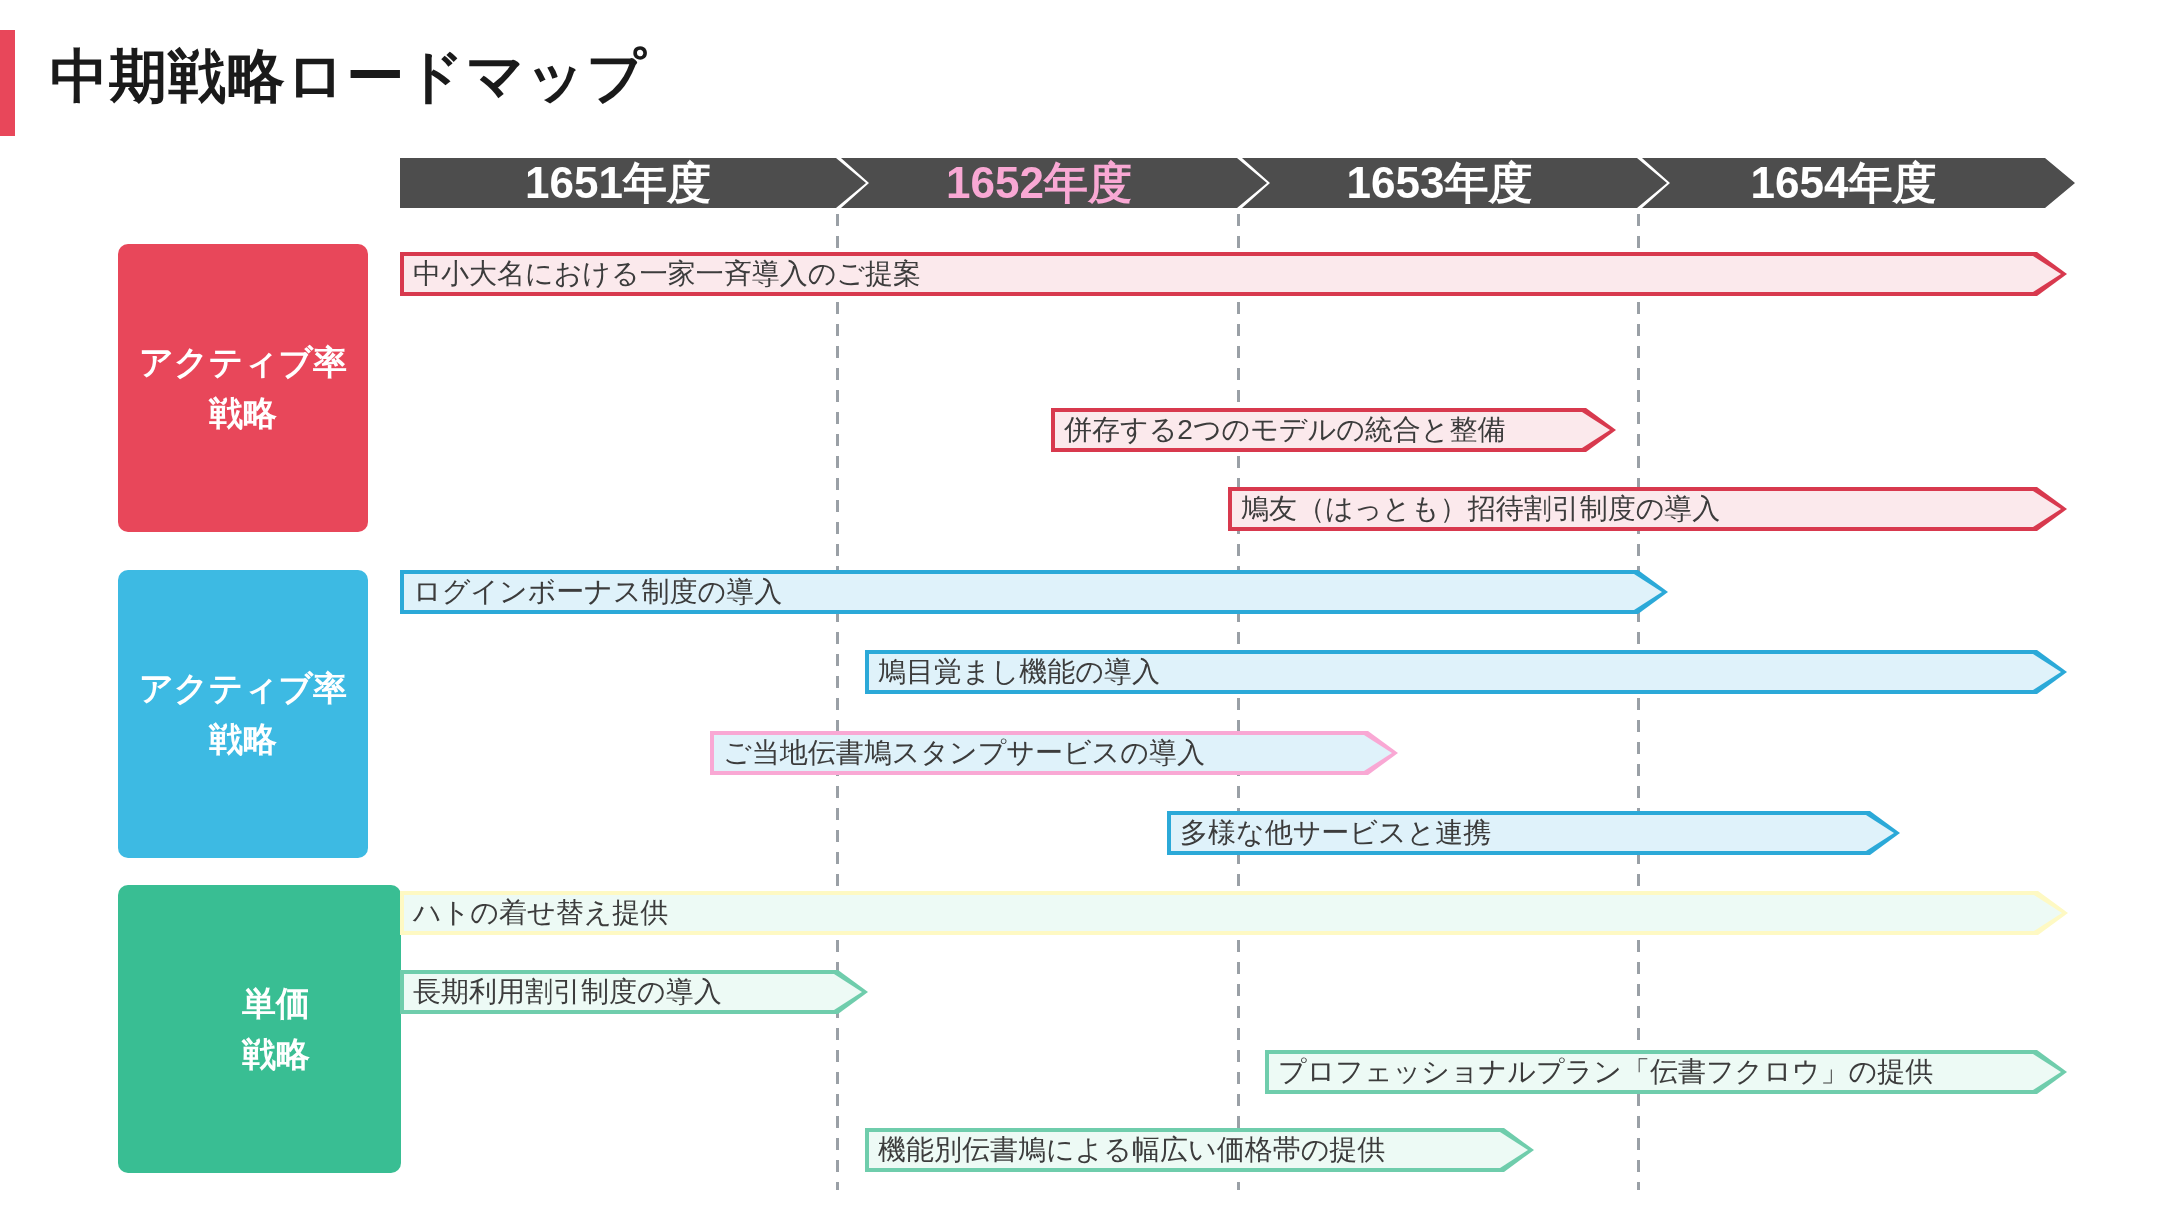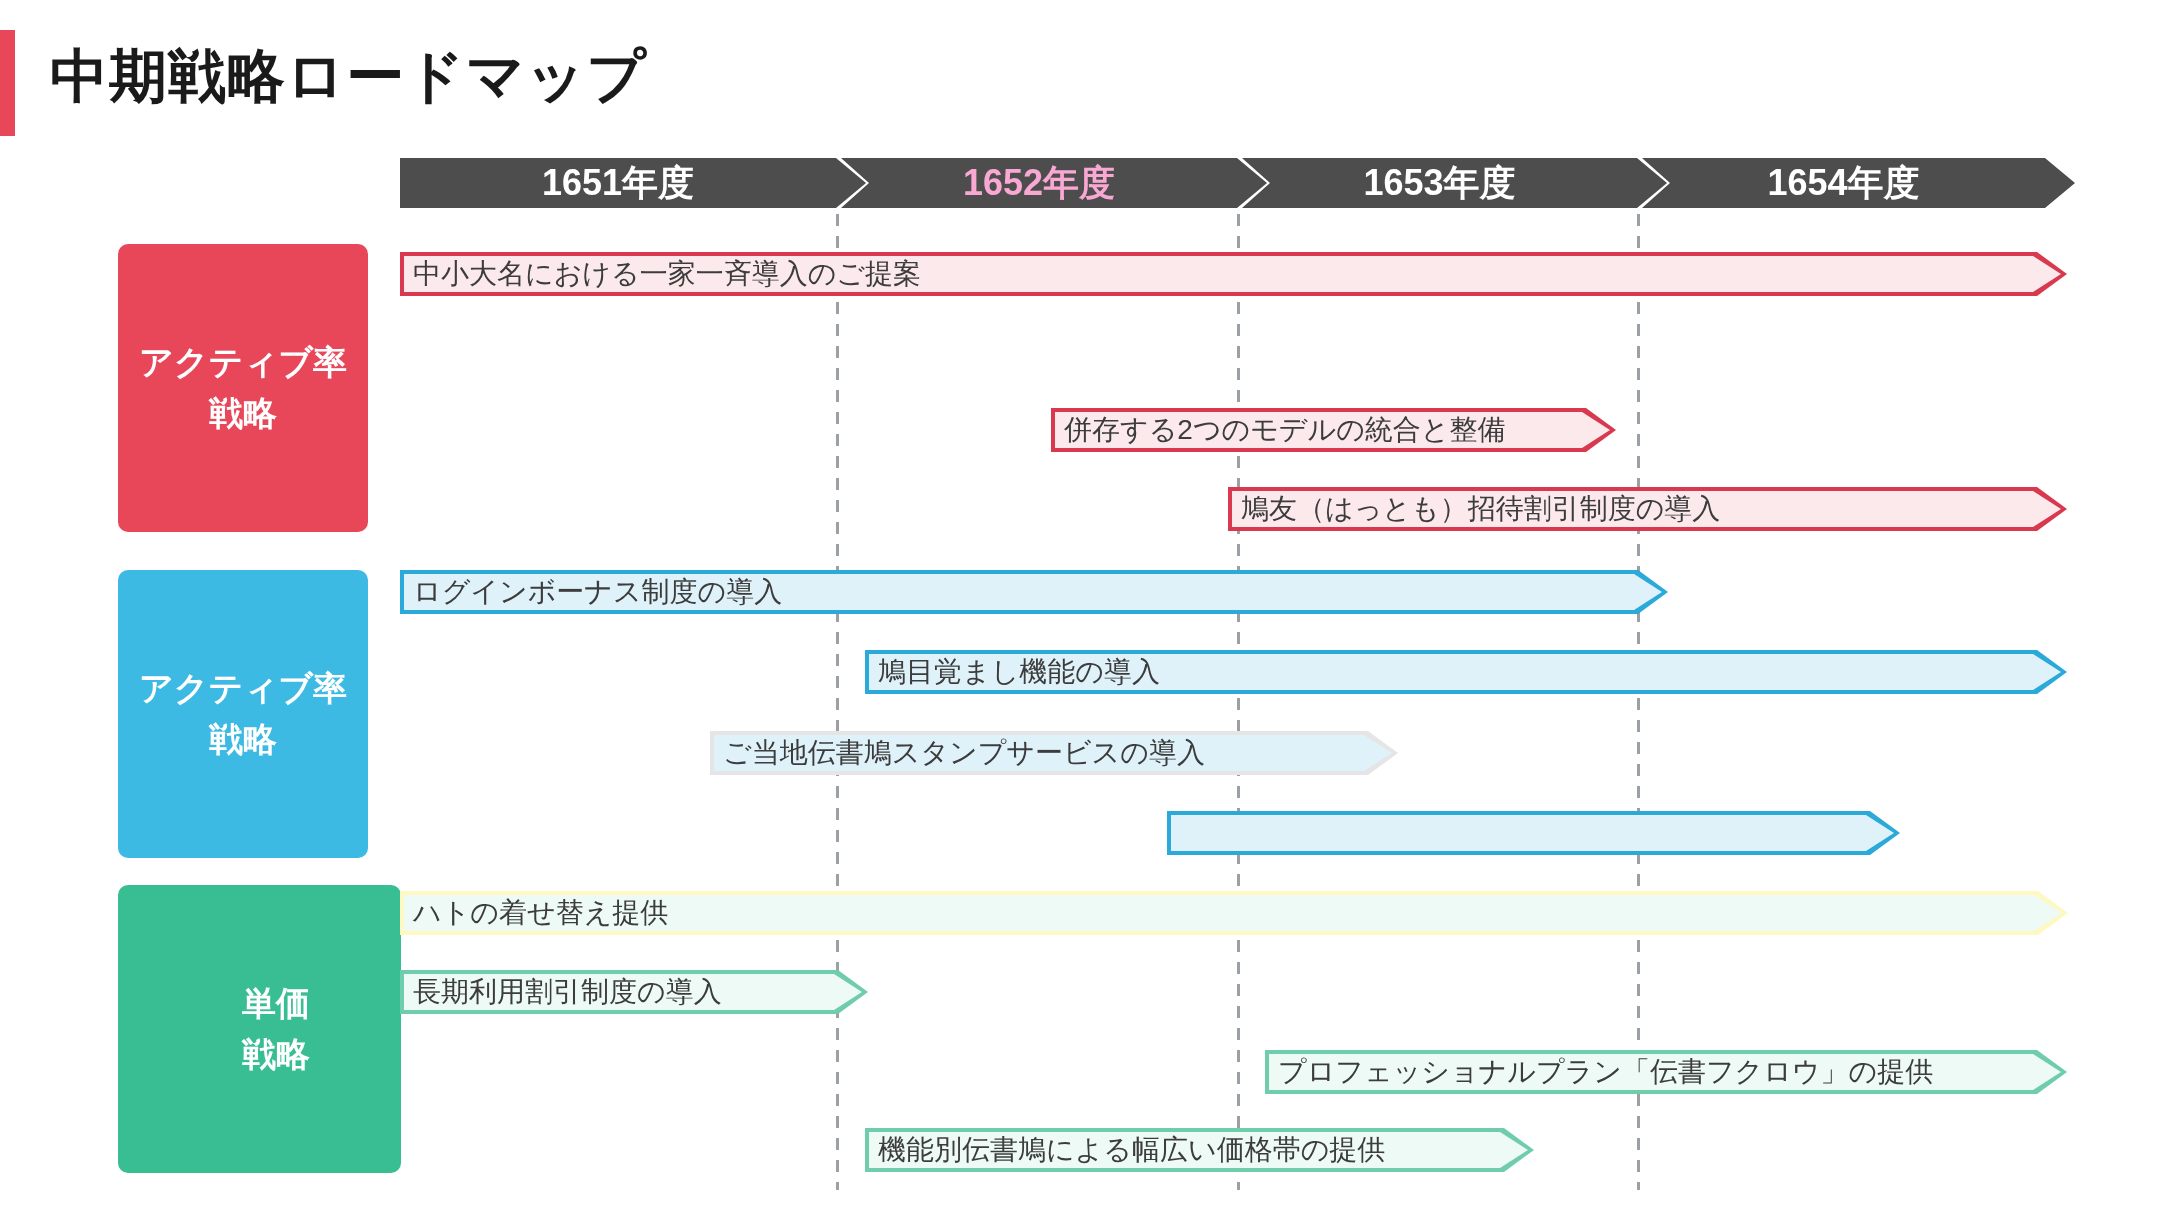--- a/index.html
+++ b/index.html
@@ -24,21 +24,21 @@
   .year-seg{
     position:absolute;top:158px;height:50px;
     display:flex;align-items:center;justify-content:center;
     padding-right:30px;box-sizing:border-box;
     clip-path:polygon(0 0, calc(100% - 30px) 0, 100% 50%, calc(100% - 30px) 100%, 0 100%);
   }
   .year-seg.notched{
     clip-path:polygon(0 0, calc(100% - 30px) 0, 100% 50%, calc(100% - 30px) 100%, 0 100%, 28px 50%);
   }
   .year-label{
-    font-size:36px;font-weight:700;white-space:nowrap;
+    font-size:44px;font-weight:700;white-space:nowrap;
   }
   
   .gridline{
     position:absolute;width:3px;
     background:repeating-linear-gradient(to bottom,#9aa0a6 0 12px,transparent 12px 22px);
   }
   
   .group-label{
     position:absolute;left:118px;width:250px;height:288px;
     border-radius:10px;
@@ -109,26 +109,27 @@
         <div class="group-label-line">戦略</div>
       </div>
       <div class="bar" style="left: 400px; top: 570px; width: 1268px; background: rgb(43, 169, 216);">
         <div class="bar-inner" style="background: rgb(223, 242, 250);"></div>
         <span class="bar-label" style="color: rgb(60, 60, 60);">ログインボーナス制度の導入</span>
       </div>
       <div class="bar" style="left: 865px; top: 650px; width: 1202px; background: rgb(43, 169, 216);">
         <div class="bar-inner" style="background: rgb(223, 242, 250);"></div>
         <span class="bar-label" style="color: rgb(60, 60, 60);">鳩目覚まし機能の導入</span>
       </div>
-      <div class="bar" style="left: 710px; top: 731px; width: 688px; background: #e5e5e5;">
+      <div class="bar" style="left: 710px; top: 731px; width: 688px; background: #f9a8d4;">
         <div class="bar-inner" style="background: rgb(223, 242, 250);"></div>
         <span class="bar-label" style="color: rgb(60, 60, 60);">ご当地伝書鳩スタンプサービスの導入</span>
       </div>
       <div class="bar" style="left: 1167px; top: 811px; width: 733px; background: rgb(43, 169, 216);">
         <div class="bar-inner" style="background: rgb(223, 242, 250);"></div>
+        <span class="bar-label" style="color: rgb(60, 60, 60);">多様な他サービスと連携</span>
       </div>
       <div class="group-label" style="top: 885px; background: rgb(57, 190, 147); padding-left: 33px;">
         <div class="group-label-line">単価</div>
         <div class="group-label-line">戦略</div>
       </div>
       <div class="bar" style="left: 400px; top: 891px; width: 1668px; background: #fef9c3;">
         <div class="bar-inner" style="background: rgb(237, 250, 245);"></div>
         <span class="bar-label" style="color: rgb(60, 60, 60);">ハトの着せ替え提供</span>
       </div>
       <div class="bar" style="left: 400px; top: 970px; width: 468px; background: rgb(111, 205, 172);">

